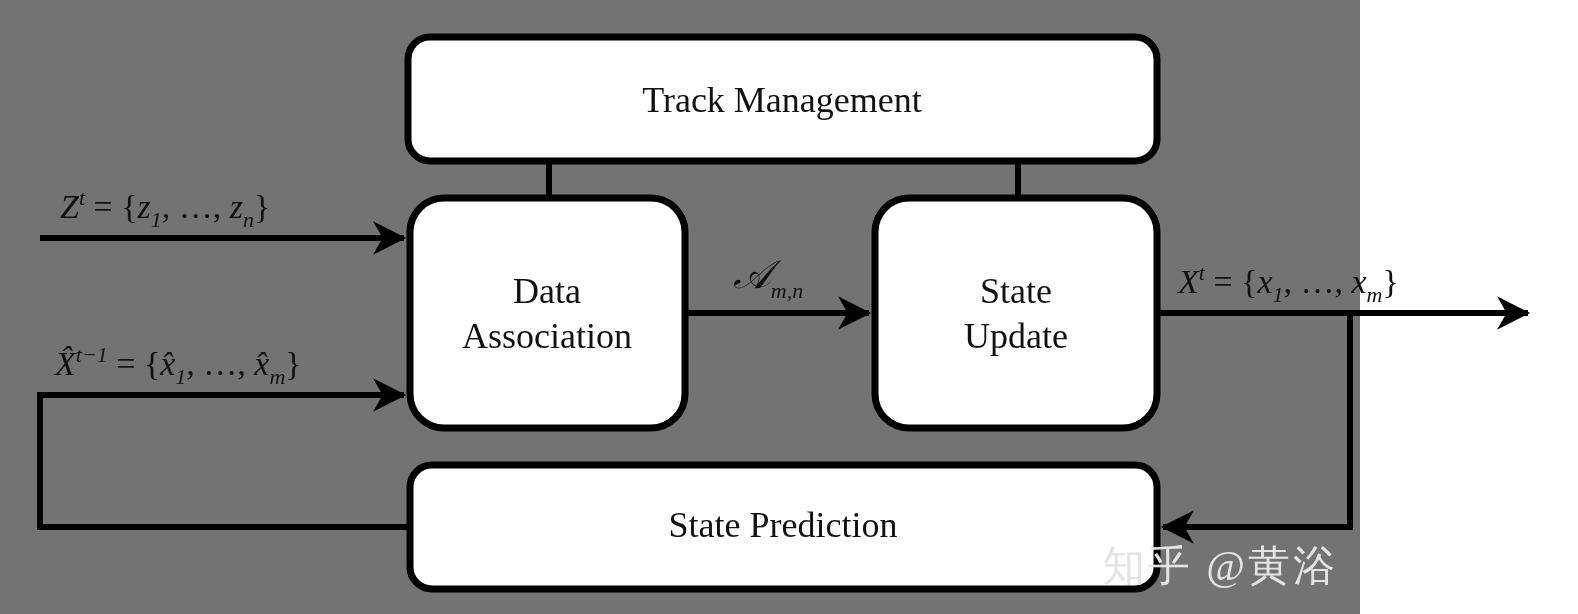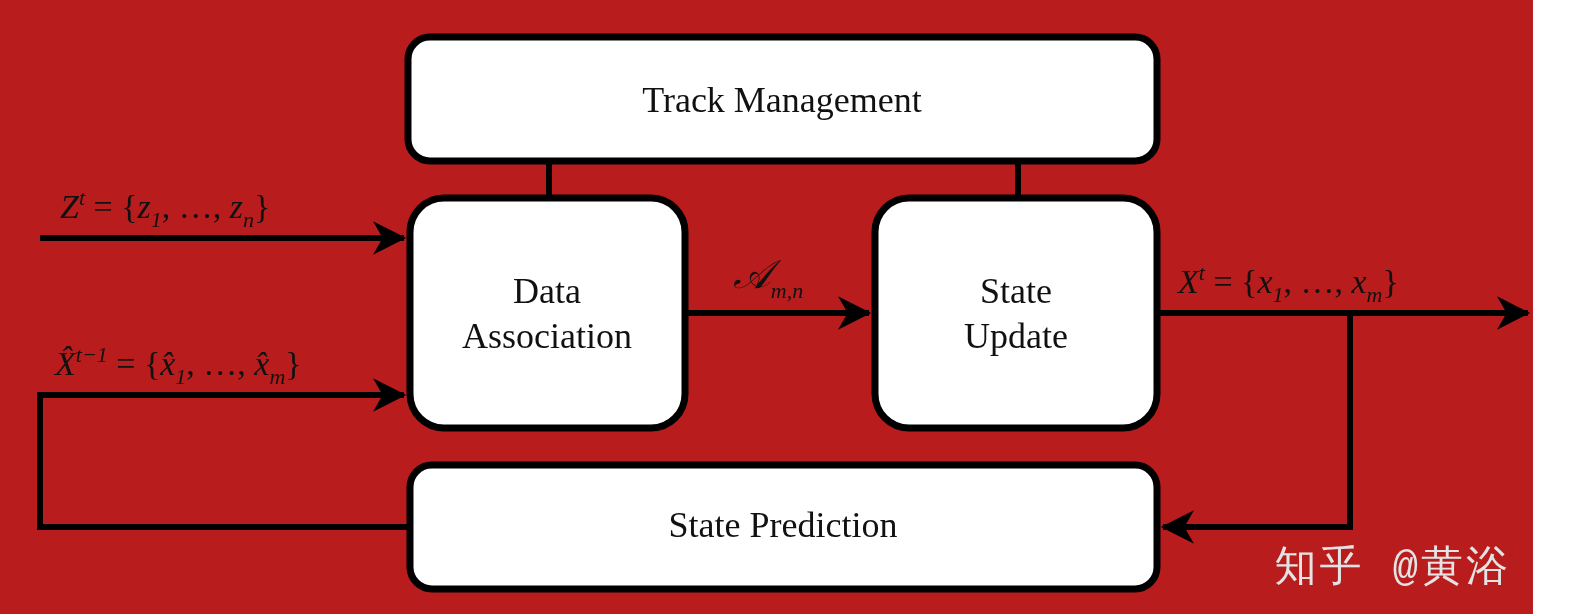--- a/index.html
+++ b/index.html
@@ -9,23 +9,23 @@
     background: #ffffff;
   }
   body {
     width: 1578px;
     height: 614px;
     overflow: hidden;
     font-family: "Liberation Serif", "DejaVu Serif", serif;
   }
   #diagram-root {
     position: relative;
-    width: 1533px;
+    width: 1360px;
     height: 614px;
-    background: #b91c1c;
+    background: #737373;
   }
   svg#flow-svg {
     position: absolute;
     left: 0;
     top: 0;
     width: 1578px;
     height: 614px;
   }
   .box-shape {
     fill: #ffffff;
@@ -57,21 +57,21 @@
   .math-sub {
     font-size: 22px;
   }
   .math-roman {
     font-style: normal;
   }
   .watermark {
     position: absolute;
     right: 22px;
     bottom: 20px;
-    font-family: Liberation Mono, monospace;
+    font-family: Liberation Serif, serif;
     font-size: 42px;
     color: #e3e3e3;
     letter-spacing: 3px;
     white-space: nowrap;
     user-select: none;
   }
 </style>
 </head>
 <body>
 

